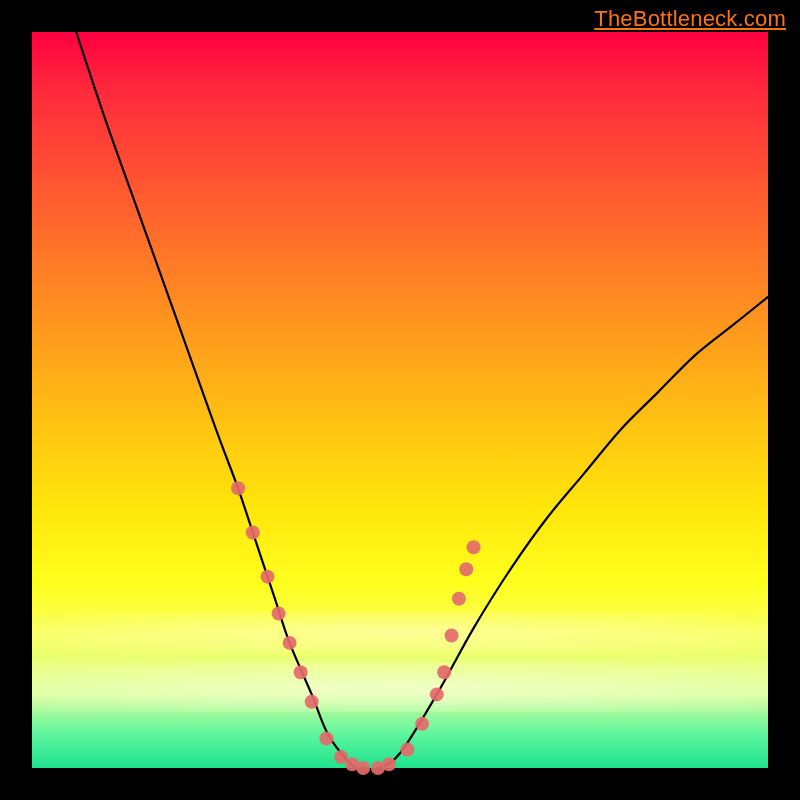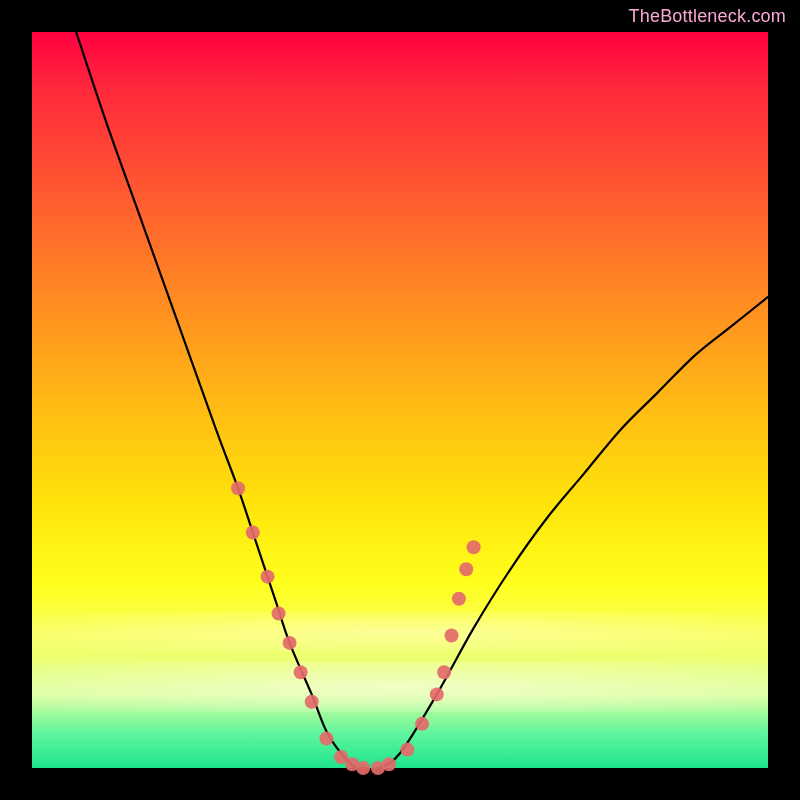--- a/index.html
+++ b/index.html
@@ -54,26 +54,27 @@
     top: 630px;
     height: 50px;
     background: radial-gradient(ellipse 100% 100% at 50% 50%,
        rgba(255,255,200,0.6) 0%, rgba(255,255,200,0.0) 75%);
     mix-blend-mode: screen;
   }
   .attribution {
     position: absolute;
     top: 6px;
     right: 14px;
-    color: #f9a8d4;
-    font-size: 18px;
+    color: #f97316;
+    font-size: 22px;
     font-weight: 500;
     letter-spacing: 0.2px;
     user-select: text;
     pointer-events: none;
+    text-decoration: underline;
   }
   svg.curve {
     position: absolute;
     left: 0;
     top: 0;
     width: 736px;
     height: 736px;
     overflow: visible;
   }
 </style>

